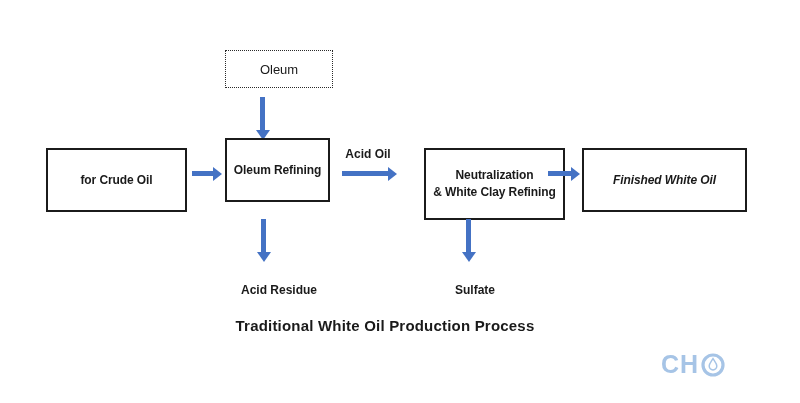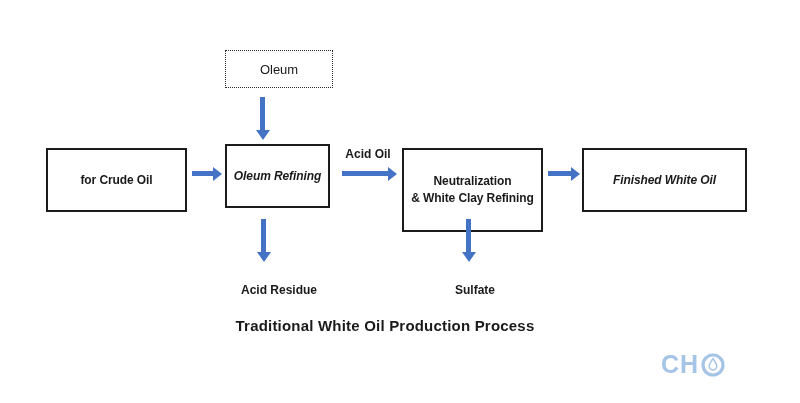--- a/index.html
+++ b/index.html
@@ -115,29 +115,29 @@
   </div>
 
   <div class="arrow-v" style="left:260px; top:97px; height:33px;"></div>
 
   <div class="node" style="left:46px; top:148px; width:141px; height:64px;">
     <span>for Crude Oil</span>
   </div>
 
   <div class="arrow-h" style="left:192px; top:171px; width:21px;"></div>
 
-  <div class="node" style="left:225px; top:144px; width:105px; height:64px;font-style:italic;">
+  <div class="node" style="left:225px; top:138px; width:105px; height:64px;">
     <span>Oleum Refining</span>
   </div>
 
   <div class="flow-label" style="left:368px; top:147px;">Acid Oil</div>
 
   <div class="arrow-h" style="left:342px; top:171px; width:46px;"></div>
 
-  <div class="node" style="left:402px; top:148px; width:141px; height:84px;">
+  <div class="node" style="left:424px; top:148px; width:141px; height:72px;">
     <span>Neutralization</span>
     <span>&amp; White Clay Refining</span>
   </div>
 
   <div class="arrow-h" style="left:548px; top:171px; width:23px;"></div>
 
   <div class="node" style="left:582px; top:148px; width:165px; height:64px;font-style:italic;">
     <span>Finished White Oil</span>
   </div>
 

